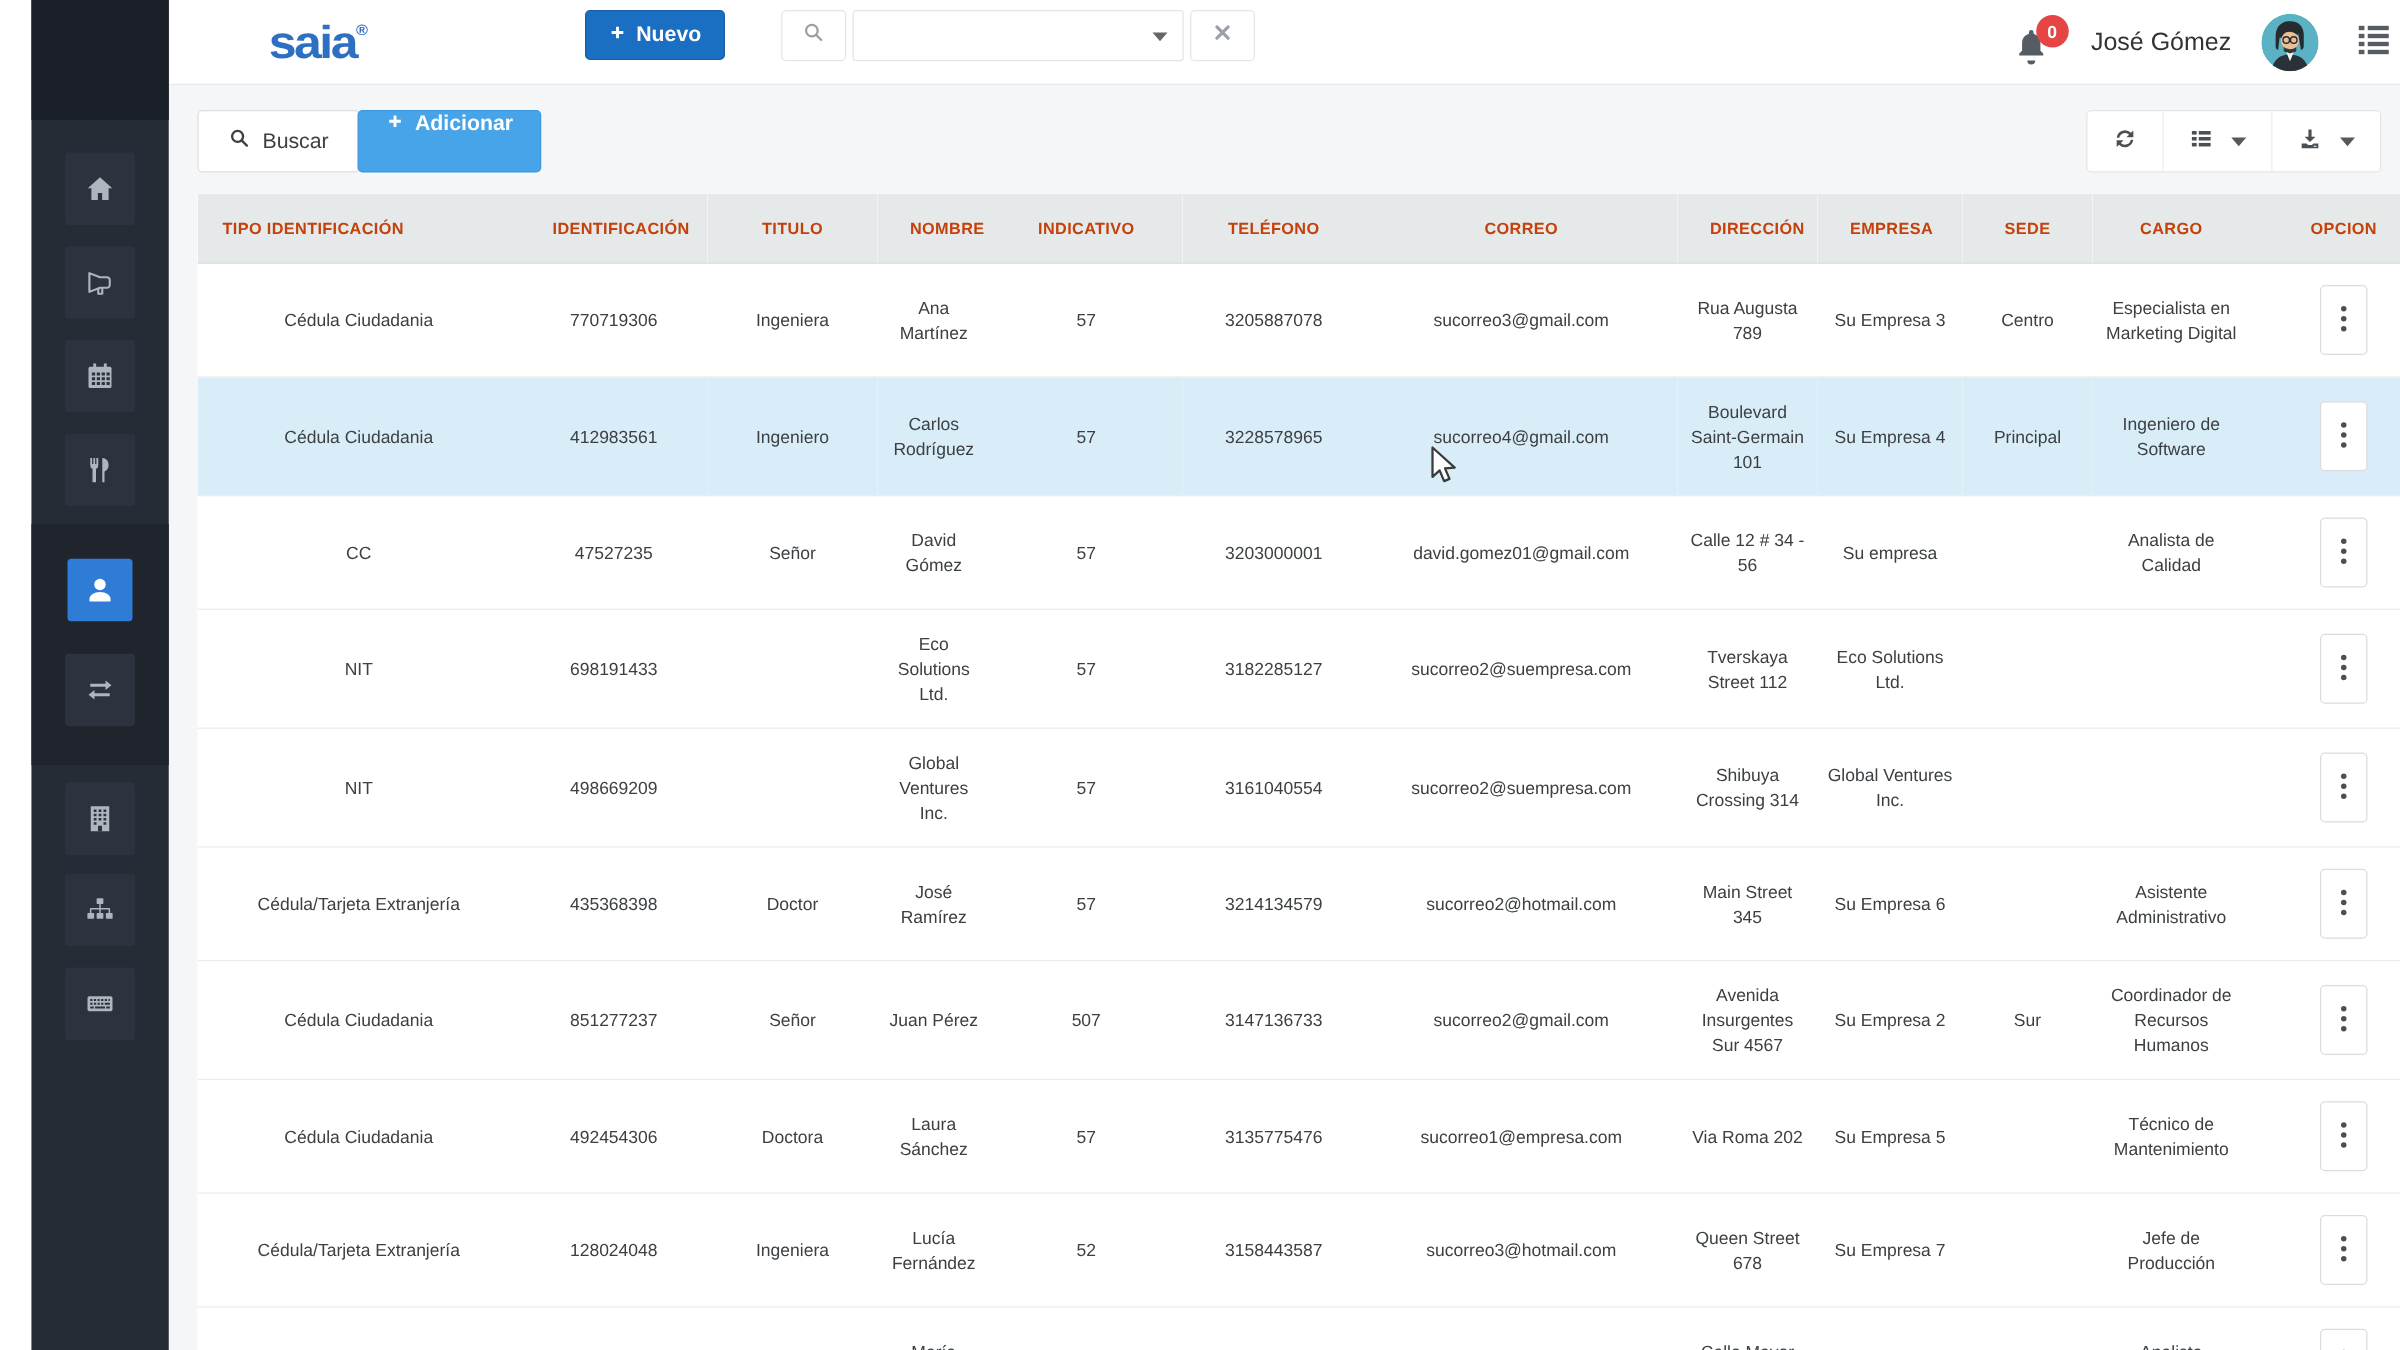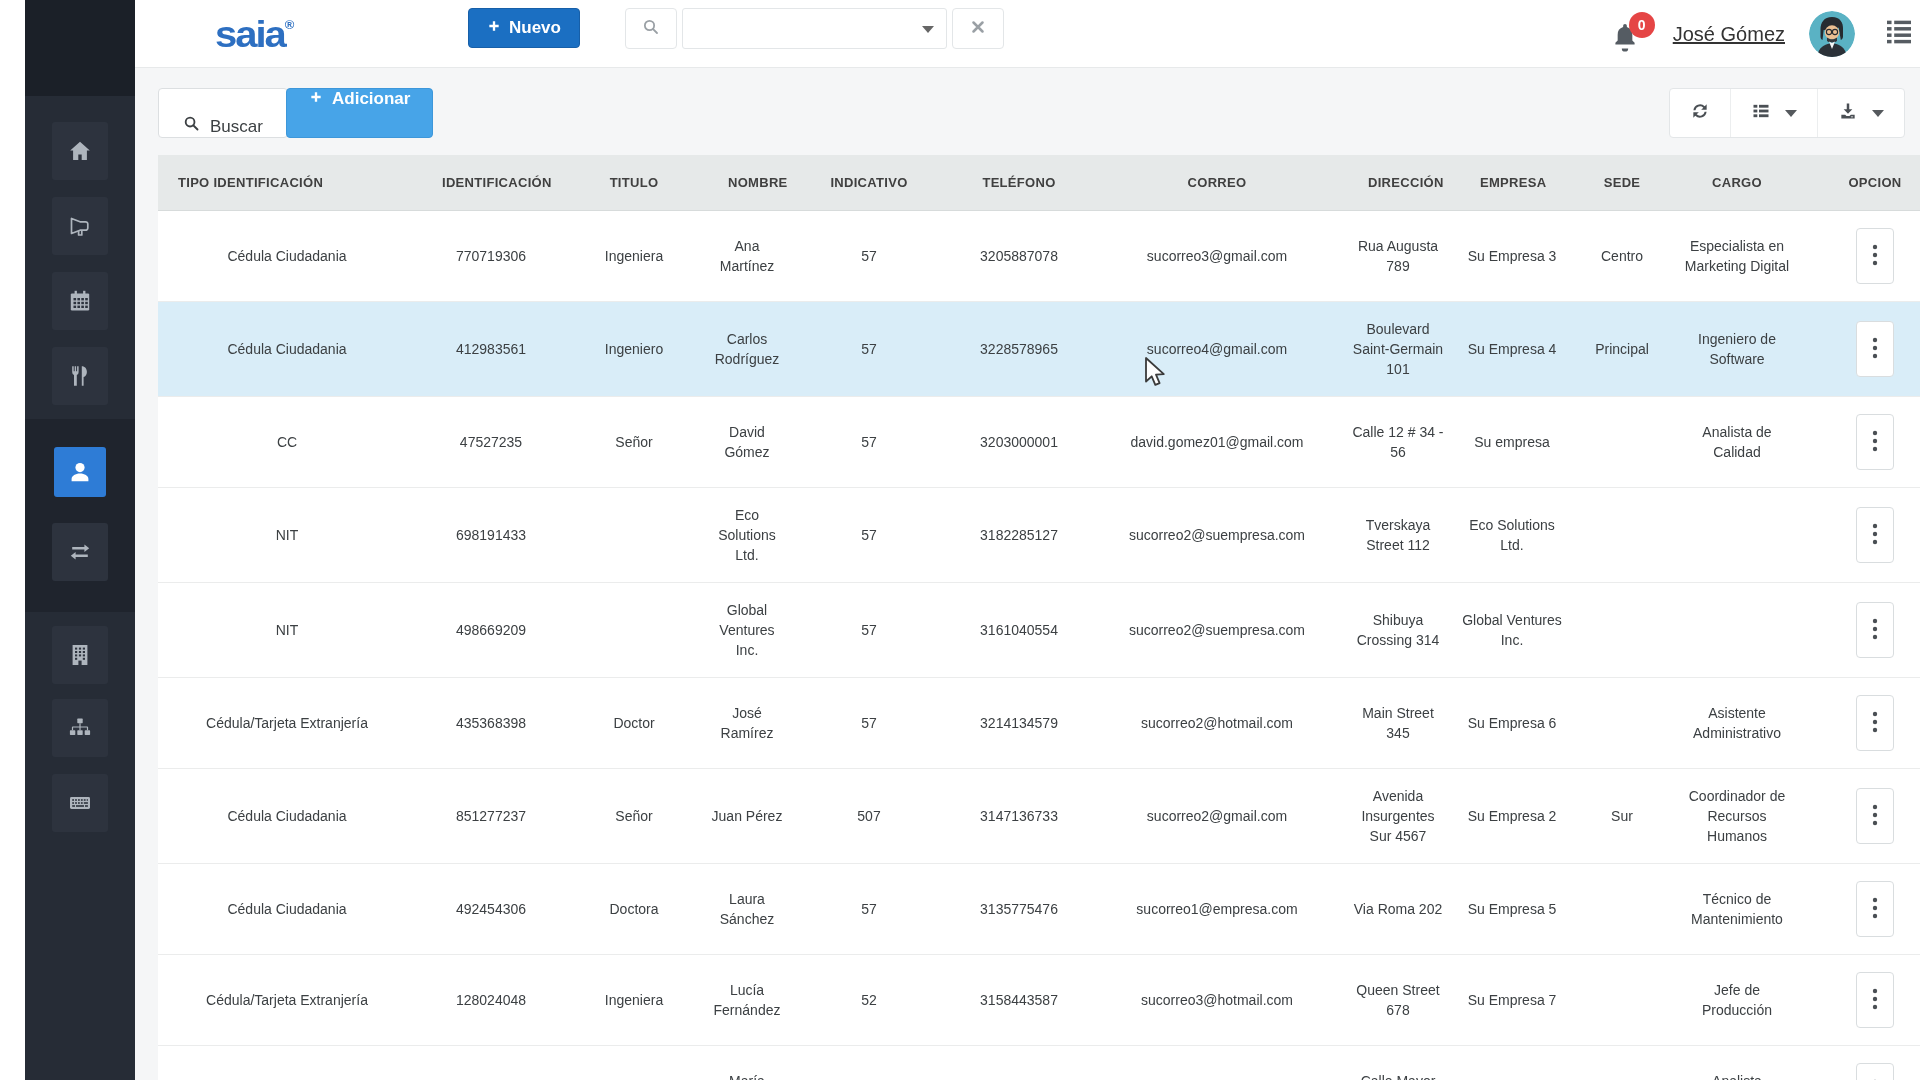--- a/index.html
+++ b/index.html
@@ -33,53 +33,53 @@
   .search-select { position:relative; width:265px; background:#fff; border:1px solid #e3e6e8; border-radius:3px;
     font-size:15px; color:#444; padding:10px 30px 0 12px; cursor:pointer; }
   .search-select .caret { position:absolute; right:12px; top:17px; width:0; height:0;
     border-left:6px solid transparent; border-right:6px solid transparent; border-top:7px solid #666; }
   .top-right { position:absolute; right:26px; top:0; height:68px; display:flex; align-items:center; gap:24px; }
   .bell-wrap { position:relative; width:40px; height:44px; cursor:pointer; color:#555c63; }
   .bell-wrap svg { width:32px; height:32px; margin-top:10px; }
   .badge { position:absolute; top:0; right:-6px; min-width:26px; height:26px; background:#e54545;
     border-radius:50%; color:#fff; font-size:14px; font-weight:bold; display:flex; align-items:center;
     justify-content:center; }
-  .user-name { font-size:20px; color:#333; cursor:pointer;text-decoration:underline; }
+  .user-name { font-size:20px; color:#333; cursor:pointer; }
   .avatar { width:46px; height:46px; border-radius:50%; overflow:hidden; cursor:pointer; flex:none; }
   .avatar svg { width:46px; height:46px; display:block; }
   .menu-btn { width:40px; height:40px; color:#565c62; cursor:pointer; display:flex; align-items:center; justify-content:center; }
   .menu-btn svg { width:32px; height:32px; }
 
   
   .content { position:absolute; left:110px; top:68px; right:0; bottom:0; background:#f5f6f7; }
   .toolbar { position:absolute; left:23px; top:20px; right:40px; height:50px; }
   .btn-buscar { position:absolute; left:0; top:0; height:50px; padding:0 24px; background:#fff;
     border:1px solid #dcdfe1; border-radius:4px; font-size:17px; color:#3c4043; display:flex;
-    align-items:flex-end; gap:10px; cursor:pointer; }
+    align-items:center; gap:10px; cursor:pointer; }
   .btn-buscar svg { width:17px; height:17px; color:#3c4043; }
   .btn-adicionar { position:absolute; left:128px; top:0; height:50px; padding:0 22px; background:#47a4e8;
     border:1px solid #3d97da; border-radius:4px; color:#fff; font-size:17px; font-weight:bold;
     display:flex; align-items:flex-start; gap:9px; cursor:pointer; }
   .btn-adicionar svg { width:14px; height:14px; fill:#fff; }
   .view-group { position:absolute; right:0; top:0; height:50px; display:flex; background:#fff;
     border:1px solid #e3e6e8; border-radius:4px; overflow:hidden; }
   .vg-btn { display:flex; align-items:center; justify-content:center; gap:14px; padding:0 20px;
     color:#4a4f54; cursor:pointer; border-left:1px solid #eceeef; }
   .vg-btn:first-child { border-left:none; }
   .vg-btn svg { width:20px; height:20px; }
   .vg-caret { width:0; height:0; border-left:6px solid transparent; border-right:6px solid transparent;
     border-top:7px solid #55595d; }
 
   
   .table-viewport { position:absolute; left:23px; top:87px; right:0; bottom:0; overflow:hidden; background:#fff; }
   table { border-collapse:collapse; table-layout:fixed; width:1792px; }
   col.c1{width:258px} col.c2{width:150px} col.c3{width:136px} col.c4{width:90px} col.c5{width:154px}
   col.c6{width:146px} col.c7{width:250px} col.c8{width:112px} col.c9{width:116px} col.c10{width:104px}
   col.c11{width:126px} col.c12{width:150px}
-  thead th { background:#e6e9e9; color:#404040; font-size:13px; font-weight:bold; letter-spacing:.3px;
+  thead th { background:#e6e9e9; color:#c2410c; font-size:13px; font-weight:bold; letter-spacing:.3px;
     text-align:center; padding:20px 26px; border-bottom:1px solid #d7dbdb; white-space:nowrap; overflow:hidden; }
   thead th:first-child { text-align:left; padding-left:20px; }
   tbody td { font-size:14px; color:#3c4043; text-align:center; padding:17px 8px; line-height:20px;
     border-bottom:1px solid #ebecec; vertical-align:middle; background:#fff; }
   tbody tr.hl td { background:#d9edf8; }
   .row-options { width:38px; height:56px; background:#fff; border:1px solid #d9dddf; border-radius:4px;
     display:inline-flex; align-items:center; justify-content:center; cursor:pointer; color:#4a4f54; }
   .row-options svg { width:6px; height:22px; }
 
   

